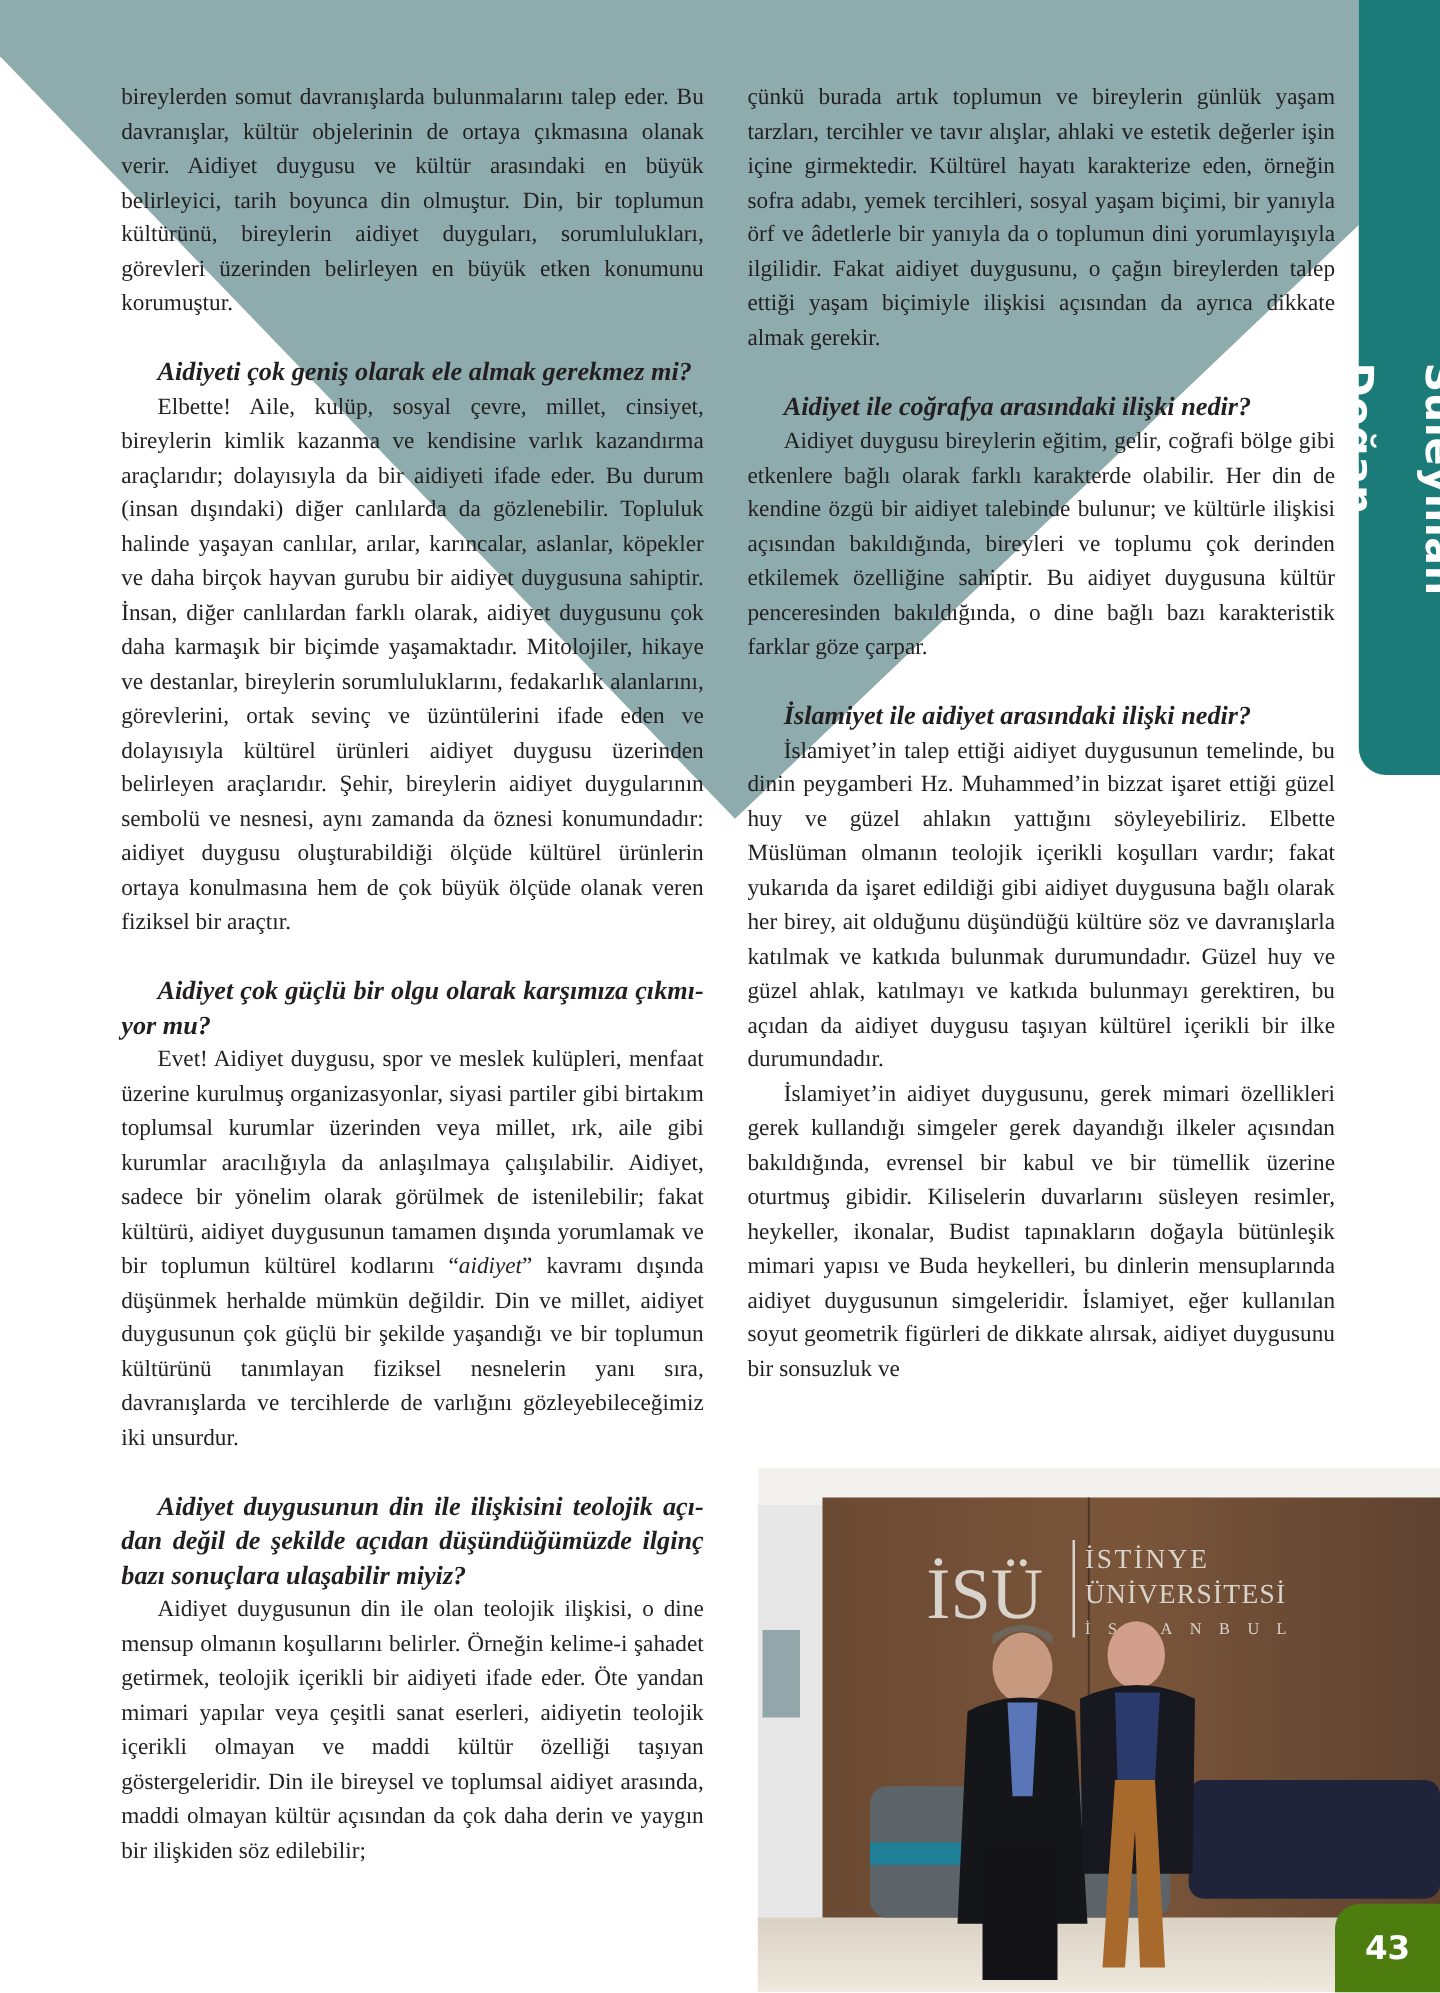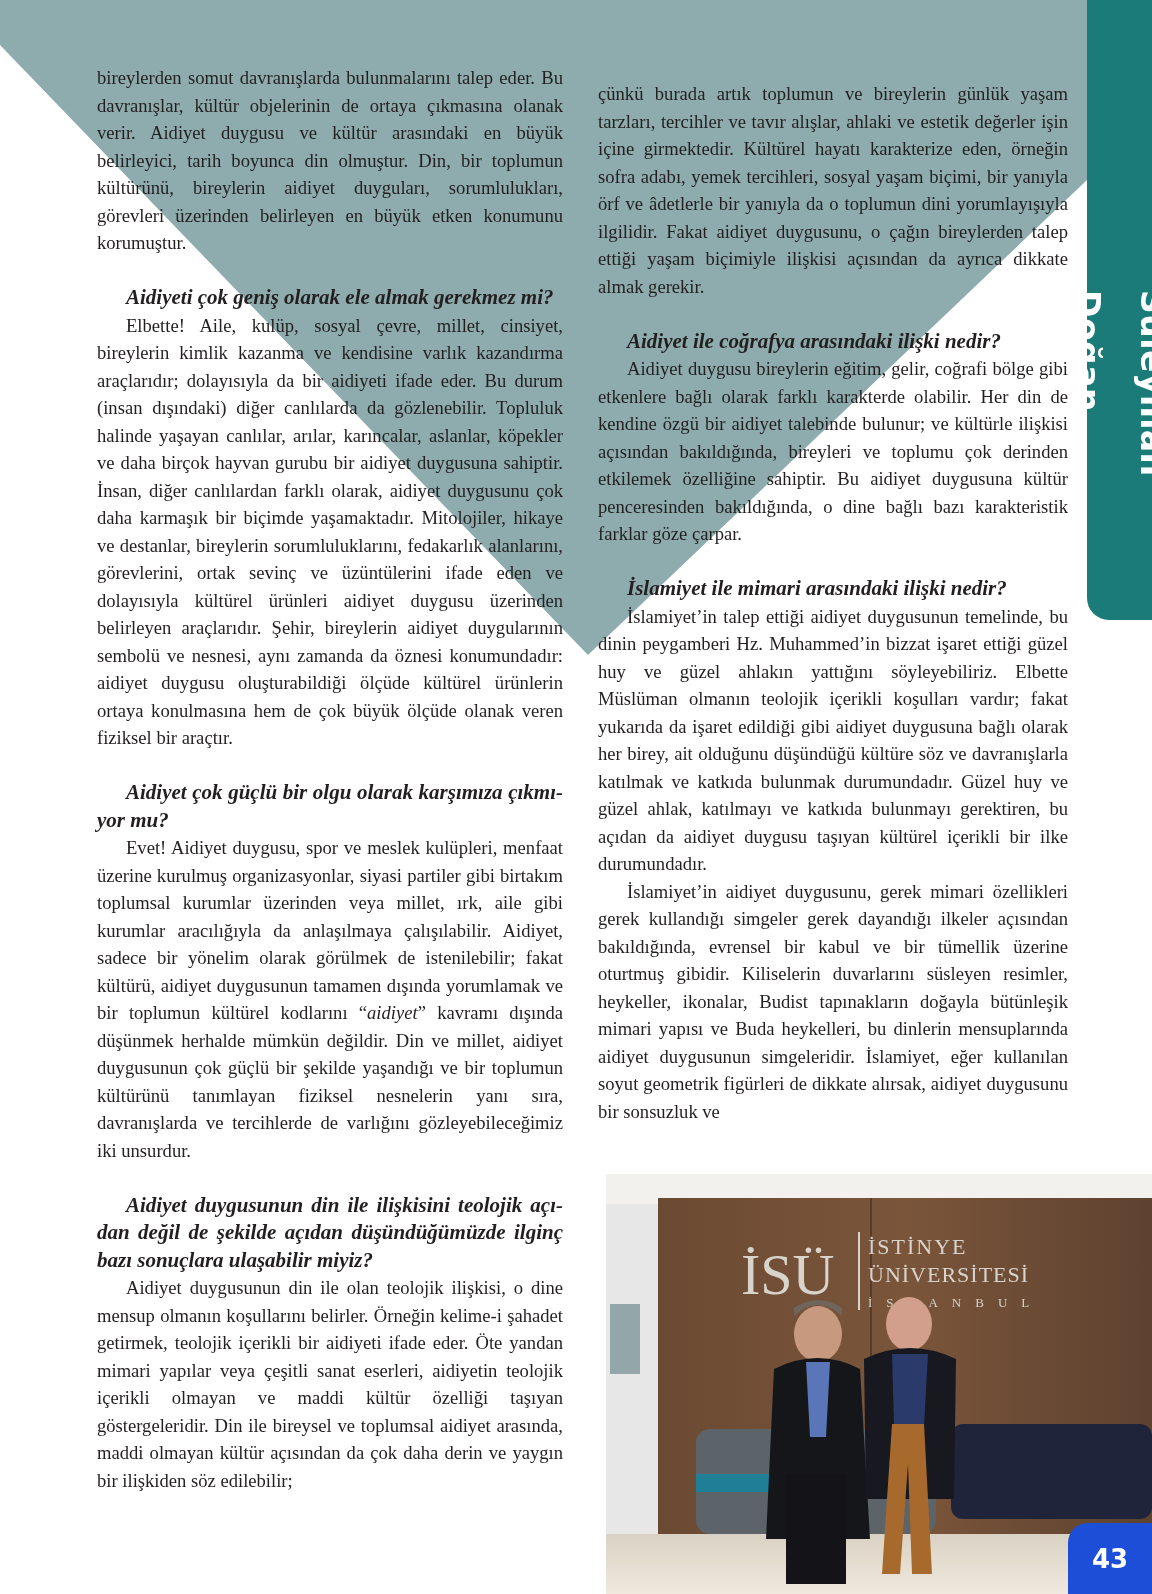--- a/index.html
+++ b/index.html
@@ -19,35 +19,35 @@
     writing-mode: vertical-rl; display: flex; align-items: center; justify-content: center;
     font-family: "DejaVu Sans", sans-serif; font-weight: bold; font-size: 33px;
     color: #ffffff; letter-spacing: 0.5px; z-index: 2; line-height: 65px;
   }
   .column {
     position: absolute; top: 64px; z-index: 2;
     font-size: 18.6px; line-height: 27.5px; text-align: justify;
     hyphens: manual;
   }
   .col-left { left: 97px; width: 466px; }
-  .col-right { left: 598px; width: 470px; margin-top: 16px; }
+  .col-right { left: 598px; width: 470px; }
   .column p { margin: 0; text-indent: 29px; }
   .column p.noindent { text-indent: 0; }
   .column h3 {
     margin: 0; font-style: italic; font-weight: bold; font-size: 21px;
     line-height: 27.5px; text-indent: 29px; text-align: justify;
   }
   .gap { height: 27.5px; }
   .photo {
     position: absolute; left: 606px; top: 1174px; width: 633px; height: 420px;
     overflow: hidden; z-index: 2;
   }
   .page-number-box {
     position: absolute; left: 1068px; top: 1523px; width: 84px; height: 71px;
-    background: #1d4ed8; border-top-left-radius: 20px; z-index: 3;
+    background: #4d7c0f; border-top-left-radius: 20px; z-index: 3;
     display: flex; align-items: center; justify-content: center;
     font-family: "DejaVu Sans", sans-serif; font-weight: bold; font-size: 26px; color: #ffffff;
   }
 </style>
 </head>
 <body>
 
 <svg id="bg-triangle" viewBox="0 0 1152 1594" xmlns="http://www.w3.org/2000/svg">
   <polygon points="0,0 1087,0 1087,180 588,655 0,45" fill="#8eabad"></polygon>
 </svg>
@@ -67,21 +67,21 @@
   <h3>Aidiyet duygusunun din ile ilişkisini teolojik açı­dan değil de şekilde açıdan düşündüğümüzde ilginç bazı sonuçlara ulaşabilir miyiz?</h3>
   <p>Aidiyet duygusunun din ile olan teolojik ilişkisi, o dine mensup olmanın koşullarını belirler. Örneğin keli­me-i şahadet getirmek, teolojik içerikli bir aidiyeti ifade eder. Öte yandan mimari yapılar veya çeşitli sanat eser­leri, aidiyetin teolojik içerikli olmayan ve maddi kültür özelliği taşıyan göstergeleridir. Din ile bireysel ve top­lumsal aidiyet arasında, maddi olmayan kültür açısından da çok daha derin ve yaygın bir ilişkiden söz edilebilir;</p>
 </div>
 
 <div class="column col-right">
   <p class="noindent">çünkü burada artık toplumun ve bireylerin günlük ya­şam tarzları, tercihler ve tavır alışlar, ahlaki ve estetik değerler işin içine girmektedir. Kültürel hayatı karakte­rize eden, örneğin sofra adabı, yemek tercihleri, sosyal yaşam biçimi, bir yanıyla örf ve âdetlerle bir yanıyla da o toplumun dini yorumlayışıyla ilgilidir. Fakat aidiyet duy­gusunu, o çağın bireylerden talep ettiği yaşam biçimiyle ilişkisi açısından da ayrıca dikkate almak gerekir.</p>
   <div class="gap"></div>
   <h3>Aidiyet ile coğrafya arasındaki ilişki nedir?</h3>
   <p>Aidiyet duygusu bireylerin eğitim, gelir, coğrafi böl­ge gibi etkenlere bağlı olarak farklı karakterde olabilir. Her din de kendine özgü bir aidiyet talebinde bulunur; ve kültürle ilişkisi açısından bakıldığında, bireyleri ve toplumu çok derinden etkilemek özelliğine sahiptir. Bu aidiyet duygusuna kültür penceresinden bakıldığında, o dine bağlı bazı karakteristik farklar göze çarpar.</p>
   <div class="gap"></div>
-  <h3>İslamiyet ile mimari arasındaki ilişki nedir?</h3>
+  <h3>İslamiyet ile aidiyet arasındaki ilişki nedir?</h3>
   <p>İslamiyet’in talep ettiği aidiyet duygusunun teme­linde, bu dinin peygamberi Hz. Muhammed’in bizzat işaret ettiği güzel huy ve güzel ahlakın yattığını söyle­yebiliriz. Elbette Müslüman olmanın teolojik içerikli koşulları vardır; fakat yukarıda da işaret edildiği gibi aidiyet duygusuna bağlı olarak her birey, ait olduğunu düşündüğü kültüre söz ve davranışlarla katılmak ve katkıda bulunmak durumundadır. Güzel huy ve güzel ahlak, katılmayı ve katkıda bulunmayı gerektiren, bu açıdan da aidiyet duygusu taşıyan kültürel içerikli bir ilke durumundadır.</p>
   <p>İslamiyet’in aidiyet duygusunu, gerek mimari özel­likleri gerek kullandığı simgeler gerek dayandığı ilkeler açısından bakıldığında, evrensel bir kabul ve bir tümel­lik üzerine oturtmuş gibidir. Kiliselerin duvarlarını süs­leyen resimler, heykeller, ikonalar, Budist tapınakların doğayla bütünleşik mimari yapısı ve Buda heykelleri, bu dinlerin mensuplarında aidiyet duygusunun simgeleri­dir. İslamiyet, eğer kullanılan soyut geometrik figürleri de dikkate alırsak, aidiyet duygusunu bir sonsuzluk ve</p>
 </div>
 
 <div class="photo">
   <svg width="546" height="420" viewBox="0 0 546 420" xmlns="http://www.w3.org/2000/svg">
     <defs>
       <linearGradient id="wood" x1="0" x2="1" y1="0" y2="0">
         <stop offset="0" stop-color="#6b4a33"></stop>
         <stop offset="0.5" stop-color="#7a553a"></stop>

